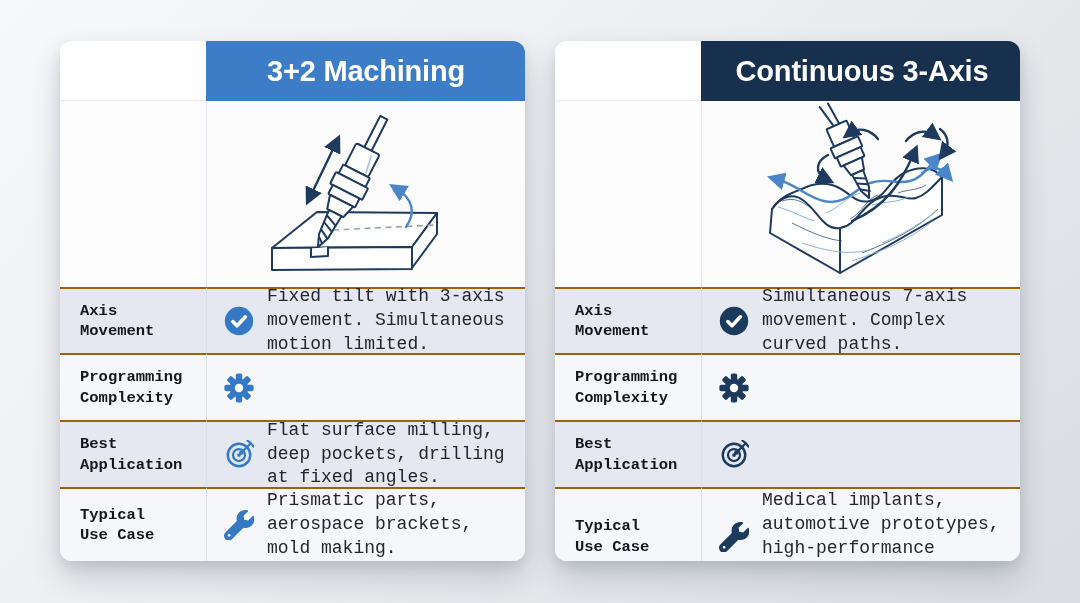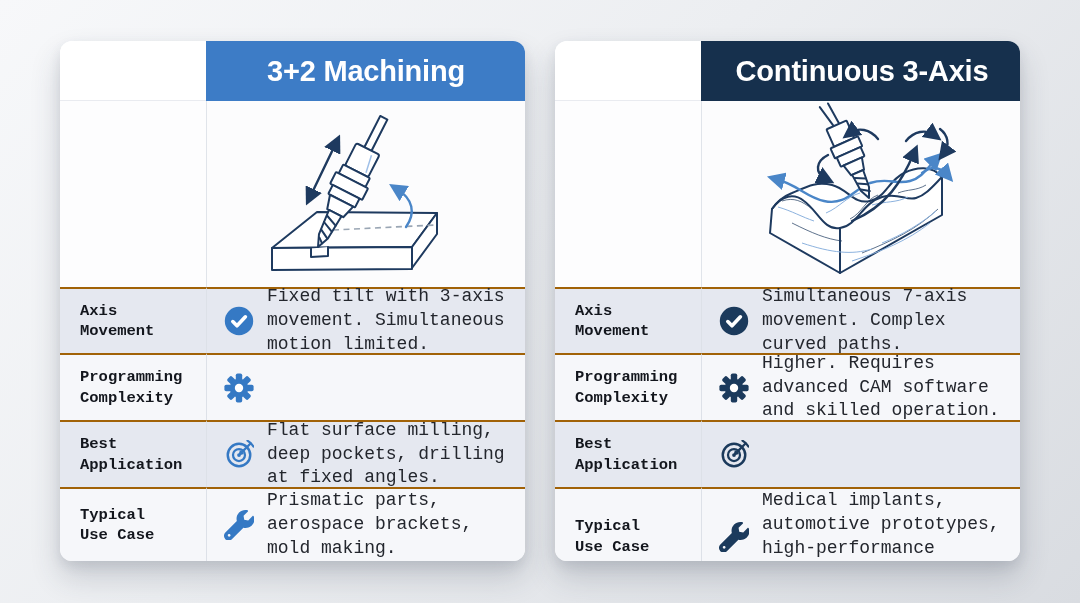--- a/index.html
+++ b/index.html
@@ -220,21 +220,20 @@
           <rect x="-3.2" y="-14.6" width="6.4" height="7" rx="1.8" transform="rotate(135)"></rect>
           <rect x="-3.2" y="-14.6" width="6.4" height="7" rx="1.8" transform="rotate(180)"></rect>
           <rect x="-3.2" y="-14.6" width="6.4" height="7" rx="1.8" transform="rotate(225)"></rect>
           <rect x="-3.2" y="-14.6" width="6.4" height="7" rx="1.8" transform="rotate(270)"></rect>
           <rect x="-3.2" y="-14.6" width="6.4" height="7" rx="1.8" transform="rotate(315)"></rect>
         </g>
         <circle r="9.4"></circle>
       </g>
       <circle r="4.2" fill="#fff"></circle>
     </svg>
-    <span class="val-text">Higher. Requires advanced CAM software and skilled operation.</span>
   </div>
 
   <div class="c-lab row-a">Best
 Application</div>
   <div class="c-val row-a">
     <svg class="icon" viewBox="-16 -16 32 32">
       <circle r="12" stroke="currentColor" stroke-width="2.6" fill="none"></circle>
       <circle r="6.4" stroke="currentColor" stroke-width="2.4" fill="none"></circle>
       <circle r="2" fill="currentColor"></circle>
       <line x1="12" y1="-12" x2="1.5" y2="-1.5" stroke="currentColor" stroke-width="2.4" stroke-linecap="round"></line>

